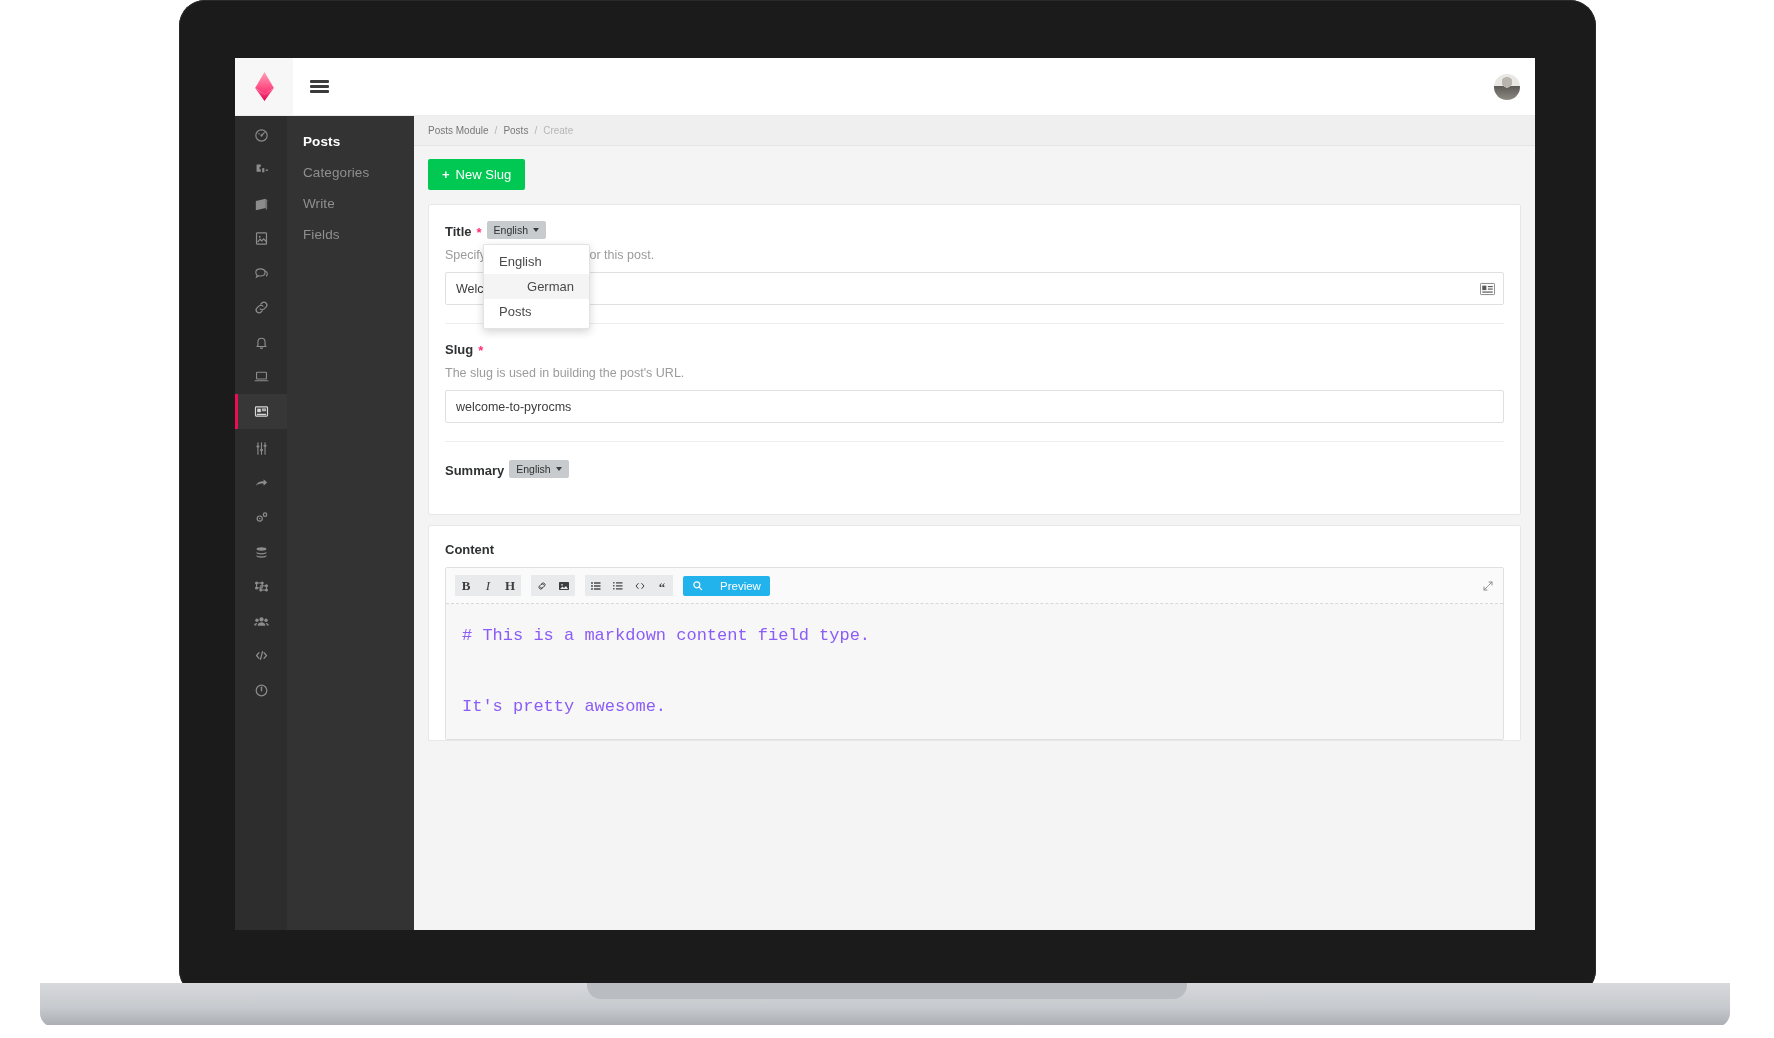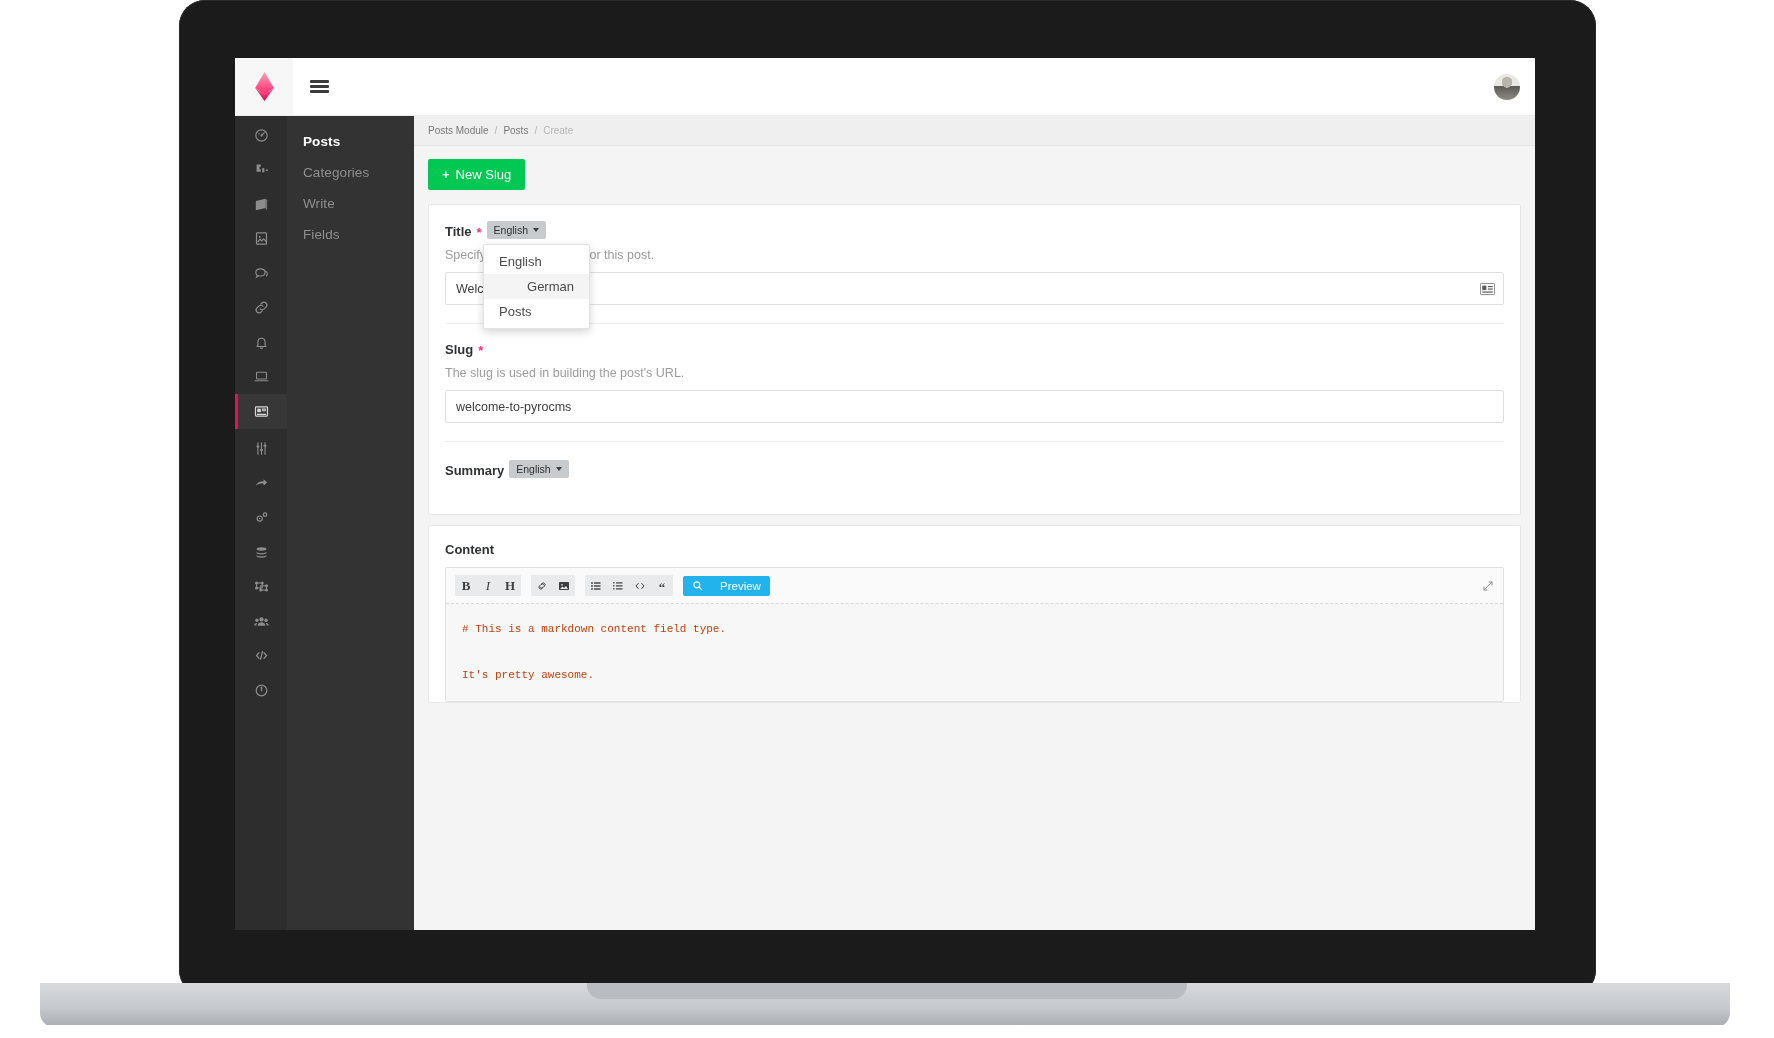--- a/index.html
+++ b/index.html
@@ -194,21 +194,21 @@
   .md-preview {
     display: inline-flex; align-items: center; gap: 17px;
     background: #22b3ec; color: #fff; font-size: 11.5px;
     padding: 4px 9px; border-radius: 2px; cursor: pointer;
   }
   .md-preview svg { width: 11px; height: 11px; }
   .md-expand { margin-left: auto; color: #8d8d8d; cursor: pointer; }
   .md-expand svg { width: 12px; height: 12px; display: block; }
   .md-area {
     background: #f7f7f7; padding: 14px 16px; min-height: 92px;
-    font-family: "Liberation Mono", monospace; font-size: 11px; color: #c2410c; line-height: 2.1;
+    font-family: "Liberation Mono", monospace; font-size: 17px; color: #8b5cf6; line-height: 2.1;
     white-space: pre-wrap;
   }
 </style>
 </head>
 <body>
 
 <div id="stage">
 
   <div class="bg-strip" style="left:265px;width:46px;"></div>
   <div class="bg-strip" style="left:318px;width:56px;"></div>

